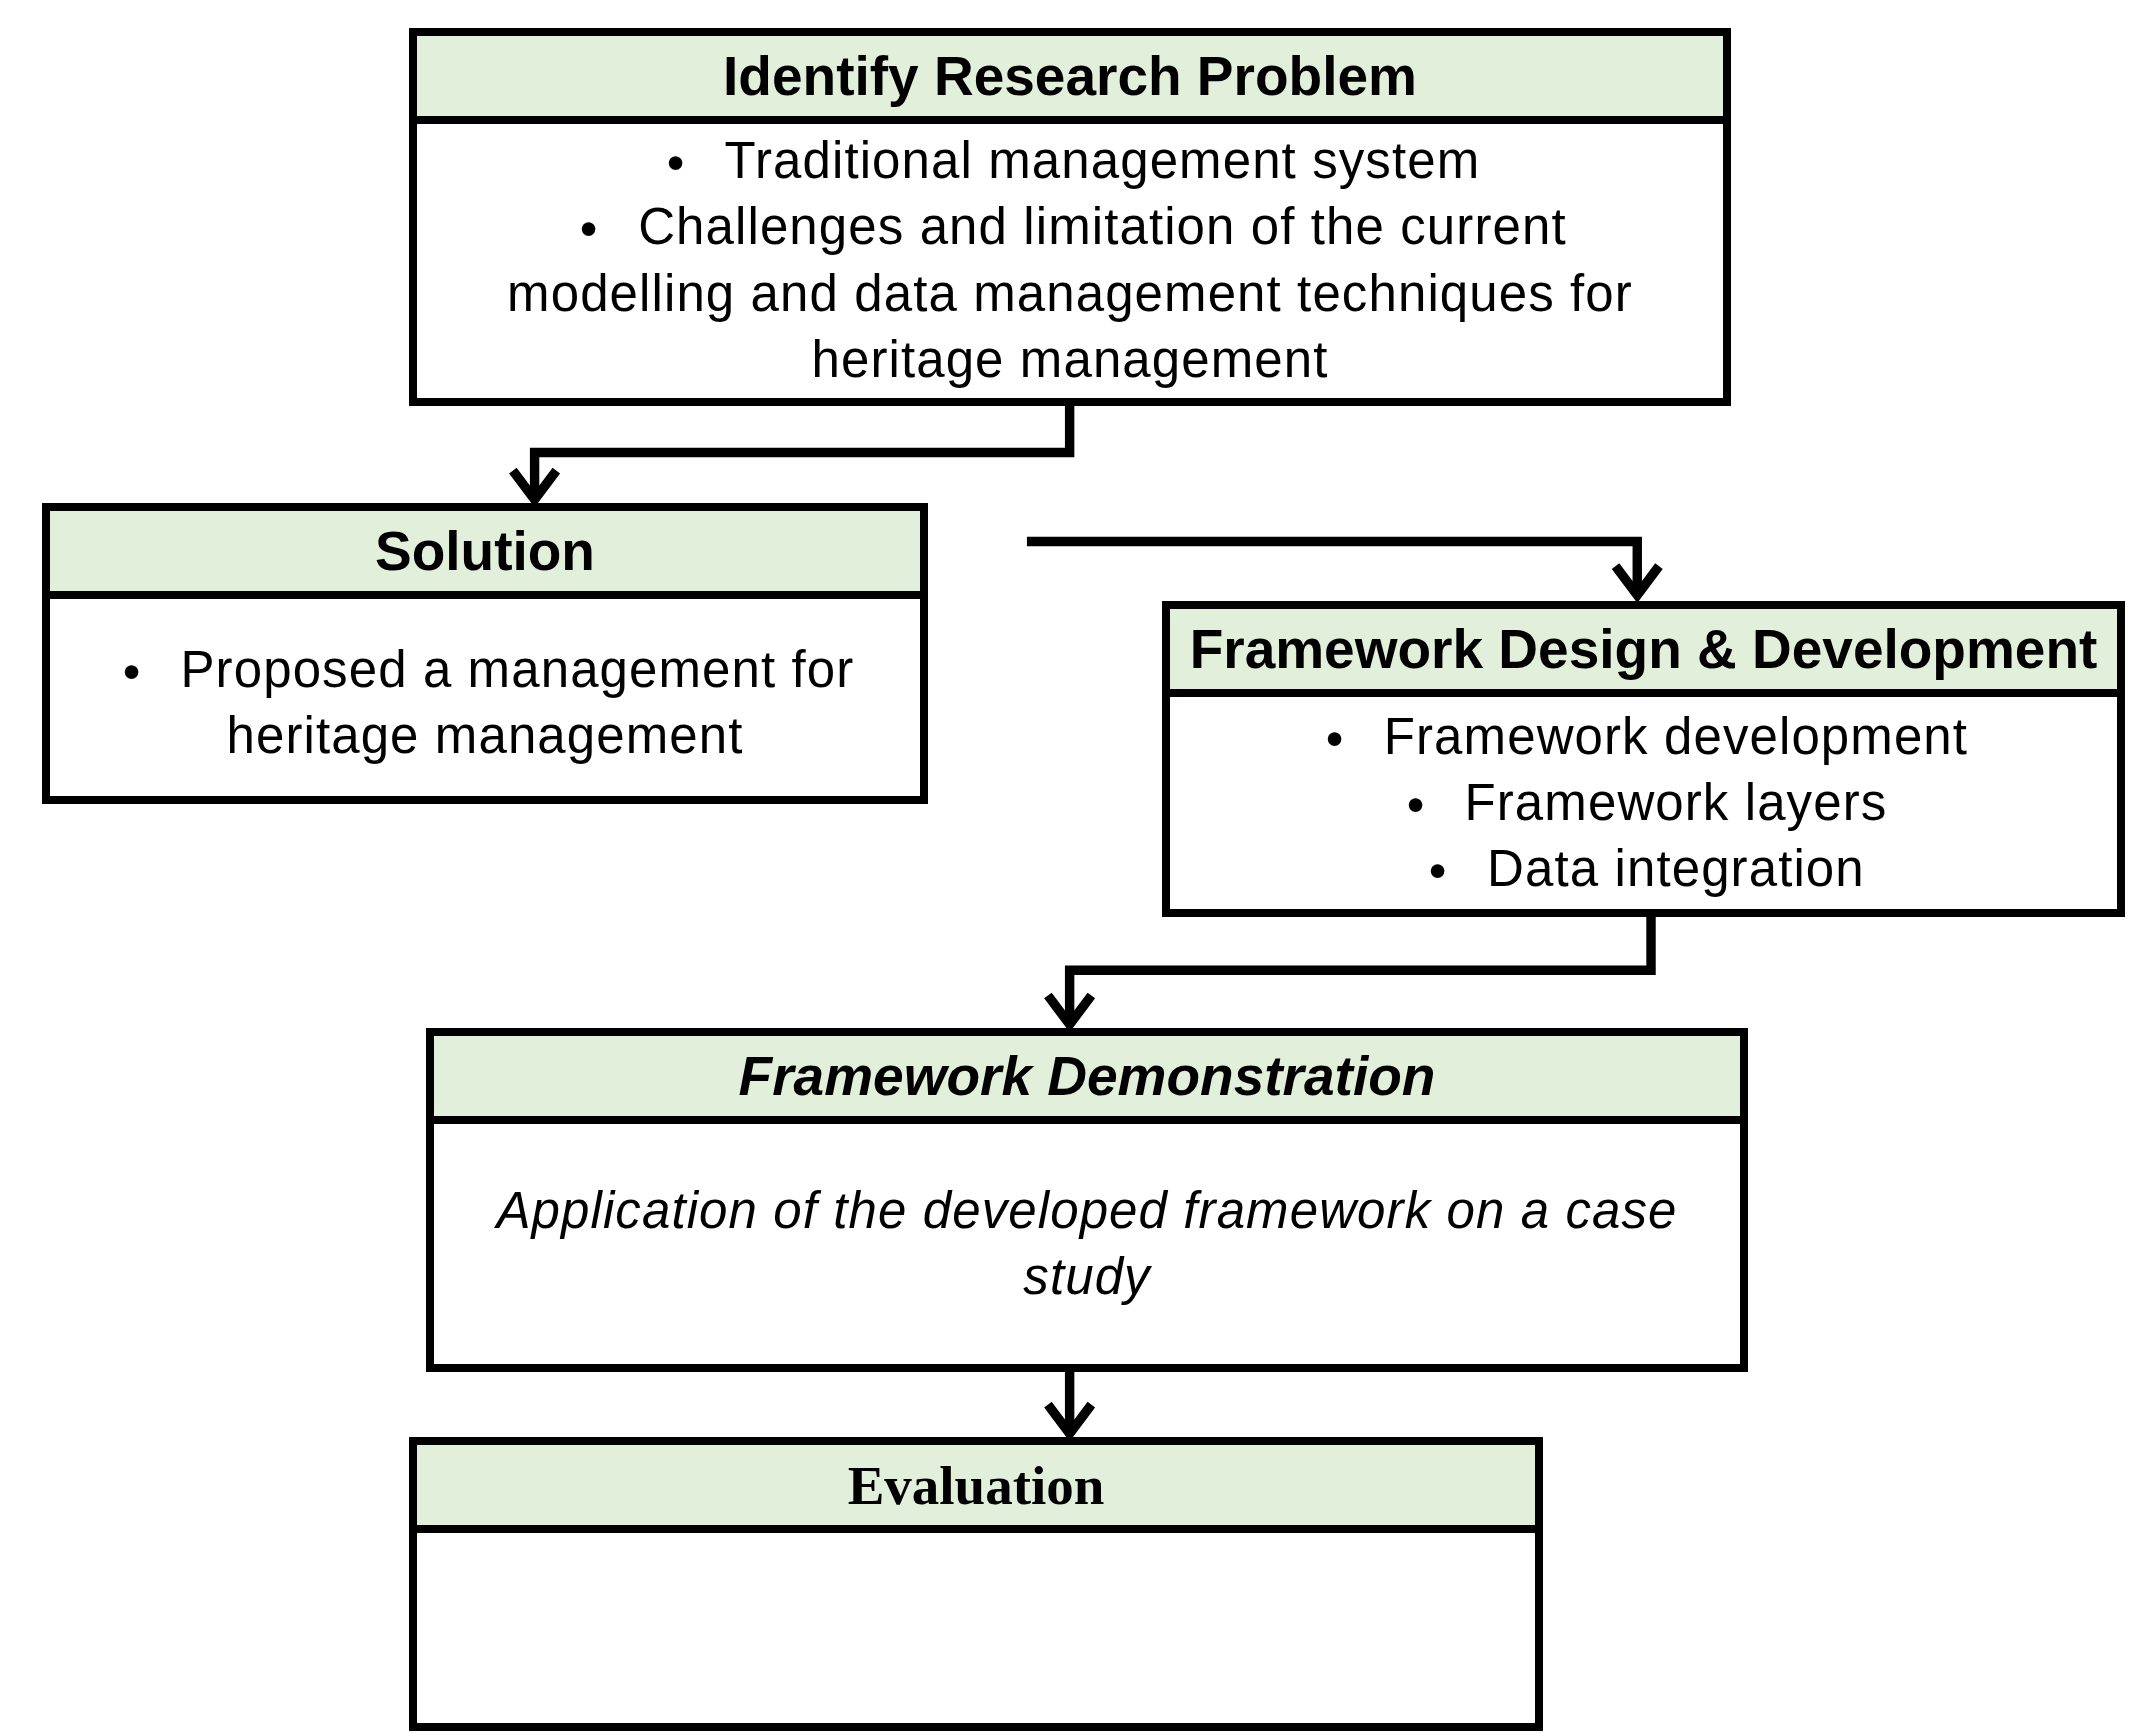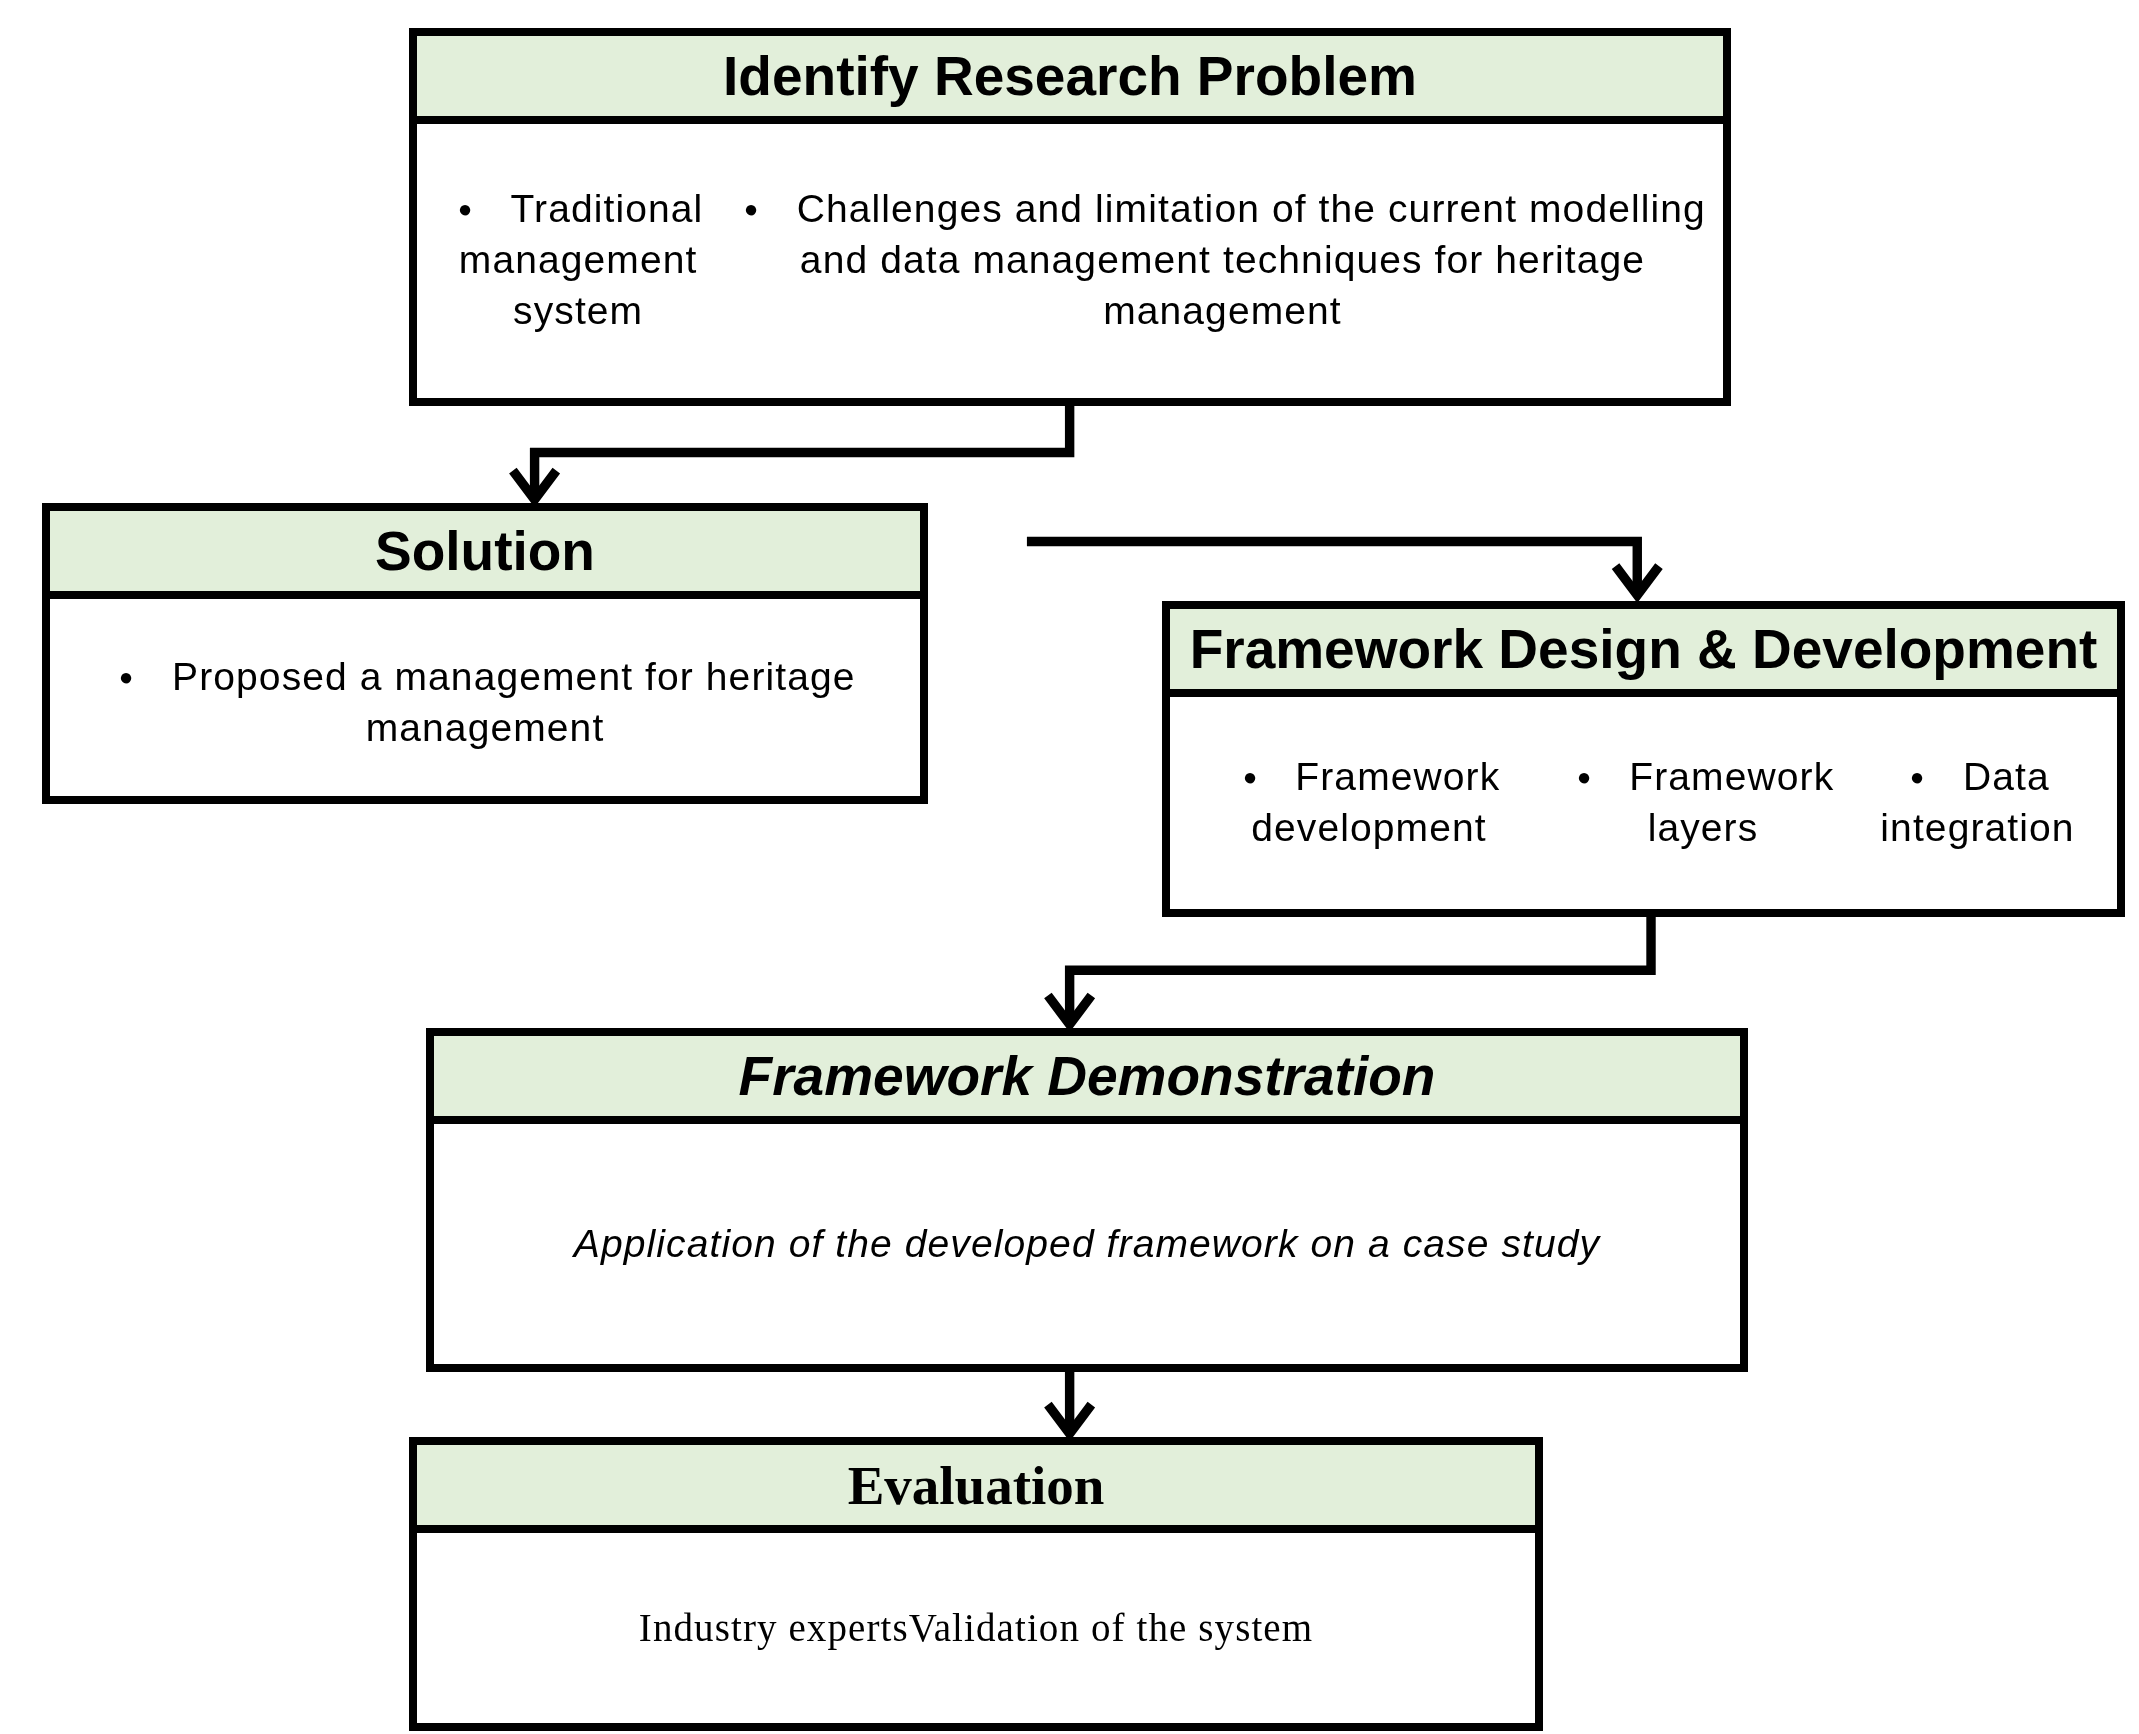--- a/index.html
+++ b/index.html
@@ -44,24 +44,24 @@
     align-items: center;
     justify-content: center;
     font-size: 55px;
     font-weight: 700;
     text-align: center;
     white-space: nowrap;
   }
   .box-body {
     flex: 1 1 auto;
     display: flex;
-    flex-direction: row;
+    flex-direction: column;
     align-items: center;
     justify-content: center;
-    font-size: 39px;
+    font-size: 51px;
     line-height: 1.3;
     letter-spacing: 1.1px;
     text-align: center;
     padding: 0 8.7px;
   }
   .box-body p { margin: 0; }
   .bullet {
     display: inline-block;
     margin-right: 33px;
     transform: scale(0.62);
@@ -143,20 +143,16 @@
     </div>
     <div class="box-body">
       <p class="width-limit-demo">Application of the developed framework on a case study</p>
     </div>
   </div>
 
   <div class="box box-eval">
     <div class="box-header">
       <span>Evaluation</span>
     </div>
-    <div class="box-body">
-      <p>Industry experts</p>
-      <p>Validation of the system</p>
-    </div>
   </div>
 
 </div>
 
 
 </body></html>

